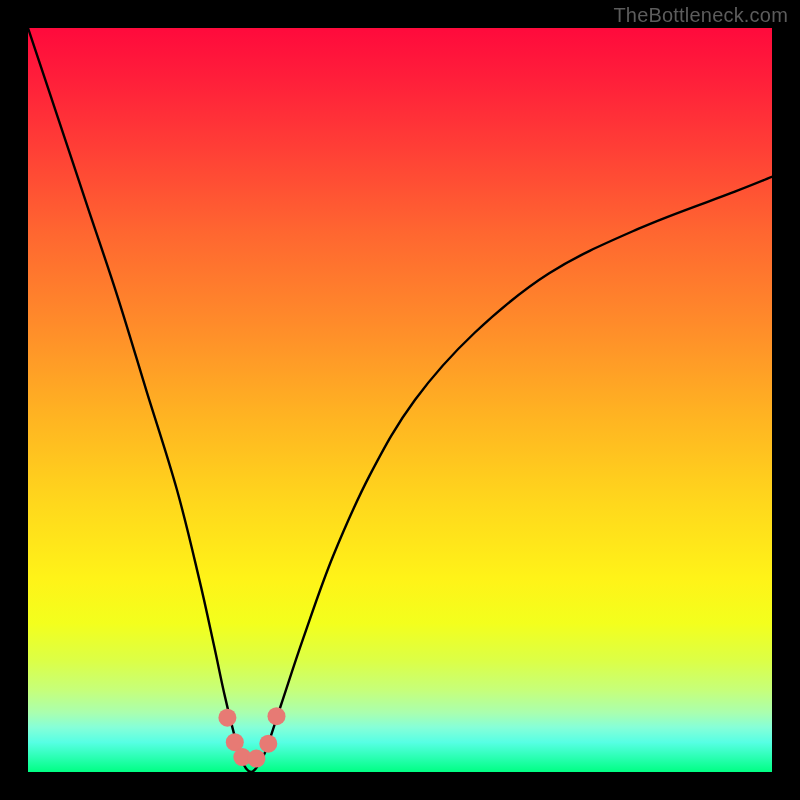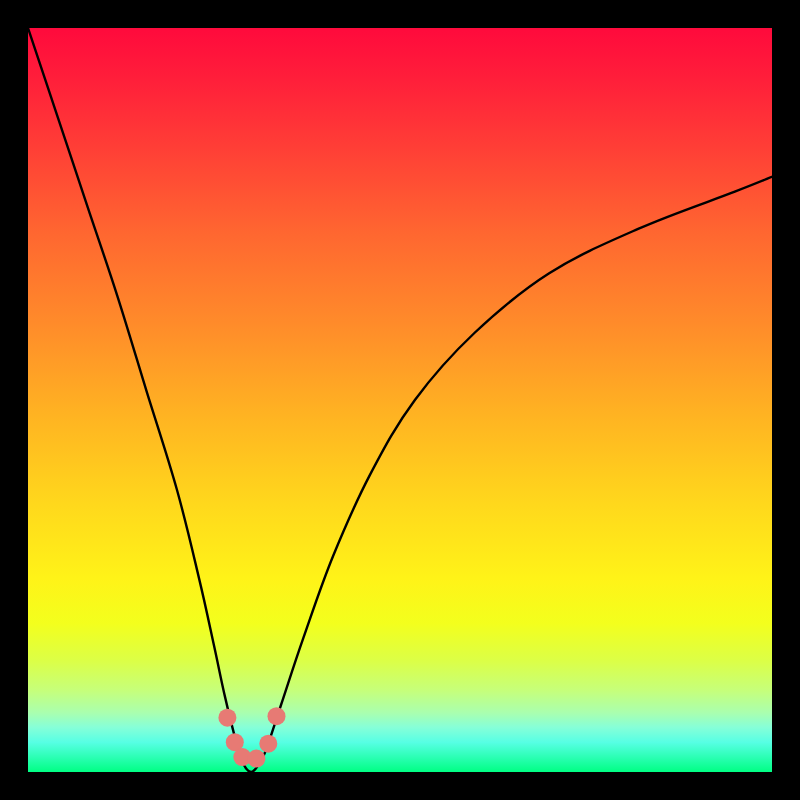--- a/index.html
+++ b/index.html
@@ -73,13 +73,14 @@
       <g id="markers">
           <circle cx="199.4" cy="689.7" r="9" fill="#e77a74"></circle>
           <circle cx="206.8" cy="714.2" r="9" fill="#e77a74"></circle>
           <circle cx="214.3" cy="729.1" r="9" fill="#e77a74"></circle>
           <circle cx="228.4" cy="730.6" r="9" fill="#e77a74"></circle>
           <circle cx="240.3" cy="715.7" r="9" fill="#e77a74"></circle>
           <circle cx="248.5" cy="688.2" r="9" fill="#e77a74"></circle>
         </g>
     </svg>
   </div>
+  <div class="watermark">TheBottleneck.com</div>
 </div>
 
 </body></html>

